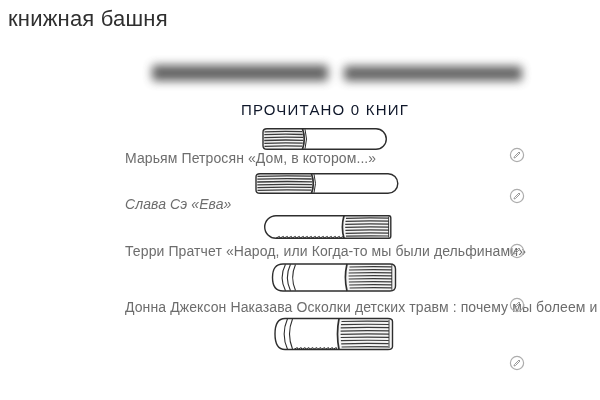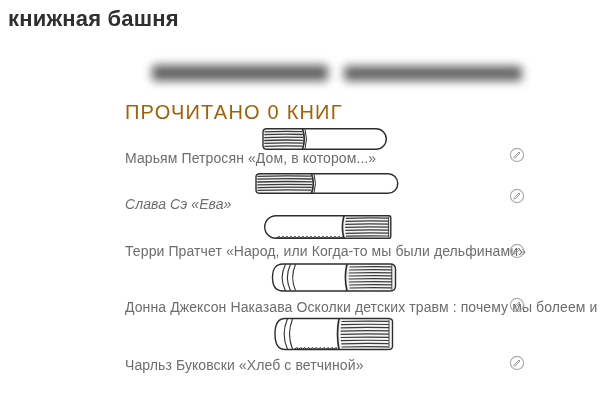--- a/index.html
+++ b/index.html
@@ -1,26 +1,26 @@
 <!DOCTYPE html>
 <html><head>
 <meta charset="utf-8">
 <style>
   html,body{margin:0;padding:0;background:#fff;}
   .page{position:relative;width:600px;height:400px;background:#fff;overflow:hidden;
         font-family:"Liberation Sans",sans-serif;}
-  .page-title{position:absolute;left:8px;top:6px;margin:0;font-size:22px;font-weight:700;
+  .page-title{position:absolute;left:8px;top:6px;margin:0;font-size:22px;font-weight:400;
         color:#2f2f2f;letter-spacing:.2px;}
   .blur-name{position:absolute;left:152px;top:60px;width:375px;height:26px;display:flex;
         gap:16px;align-items:center;filter:blur(5px);opacity:.82;}
   .blur-name i{display:block;background:#414141;border-radius:3px;height:16px;}
   .blur-name i.w1{width:176px;}
   .blur-name i.w2{width:178px;height:15px;}
-  .read-heading{position:absolute;left:125px;top:101px;width:400px;text-align:left;
-        font-size:20px;color:#a16207;letter-spacing:1.2px;}
+  .read-heading{position:absolute;left:125px;top:101px;width:400px;text-align:center;
+        font-size:15px;color:#0f172a;letter-spacing:1.2px;}
   .book{position:absolute;}
   .b1{left:260px;top:127px;}
   .b2{left:253px;top:172px;}
   .b3{left:255px;top:214px;}
   .b4{left:265px;top:262px;}
   .b5{left:268px;top:316px;}
   .btitle{position:absolute;left:125px;font-size:14px;color:#6d6d6d;white-space:nowrap;
         letter-spacing:.1px;cursor:pointer;}
   .t1{top:150px;} .t2{top:196px;font-style:italic;} .t3{top:243px;text-align:center;} .t4{top:299px;} .t5{top:357px;}
   .edit{position:absolute;left:509px;width:16px;height:16px;cursor:pointer;}
@@ -130,21 +130,20 @@
       <path d="M73.6 31 Q95 30.3 120.4 30.8"></path>
     </g>
     <path d="M71 2.5 Q68 18 71 33.5" fill="none" stroke="#2e2e2e" stroke-width="1.7"></path>
     <path d="M121 4 V32" fill="none" stroke="#2e2e2e" stroke-width="0.9"></path>
   </svg>
 
   <div class="btitle t1">Марьям Петросян «Дом, в котором...»</div>
   <div class="btitle t2">Слава Сэ «Ева»</div>
   <div class="btitle t3">Терри Пратчет «Народ, или Когда-то мы были дельфинами»</div>
   <div class="btitle t4">Донна Джексон Наказава Осколки детских травм : почему мы болеем и как это остановить</div>
-  <div class="btitle t5">Чарльз Буковски «Хлеб с ветчиной»</div>
 
   <div class="edit e1">
     <svg width="16" height="16" viewBox="0 0 16 16">
       <circle cx="8" cy="8" r="6.6" fill="none" stroke="#adadad" stroke-width="1.2"></circle>
       <path d="M5 11 L5.4 9.6 L10 5 L11 6 L6.4 10.6 Z" fill="none" stroke="#9a9a9a" stroke-width="1"></path>
     </svg>
   </div>
   <div class="edit e2">
     <svg width="16" height="16" viewBox="0 0 16 16">
       <circle cx="8" cy="8" r="6.6" fill="none" stroke="#adadad" stroke-width="1.2"></circle>

